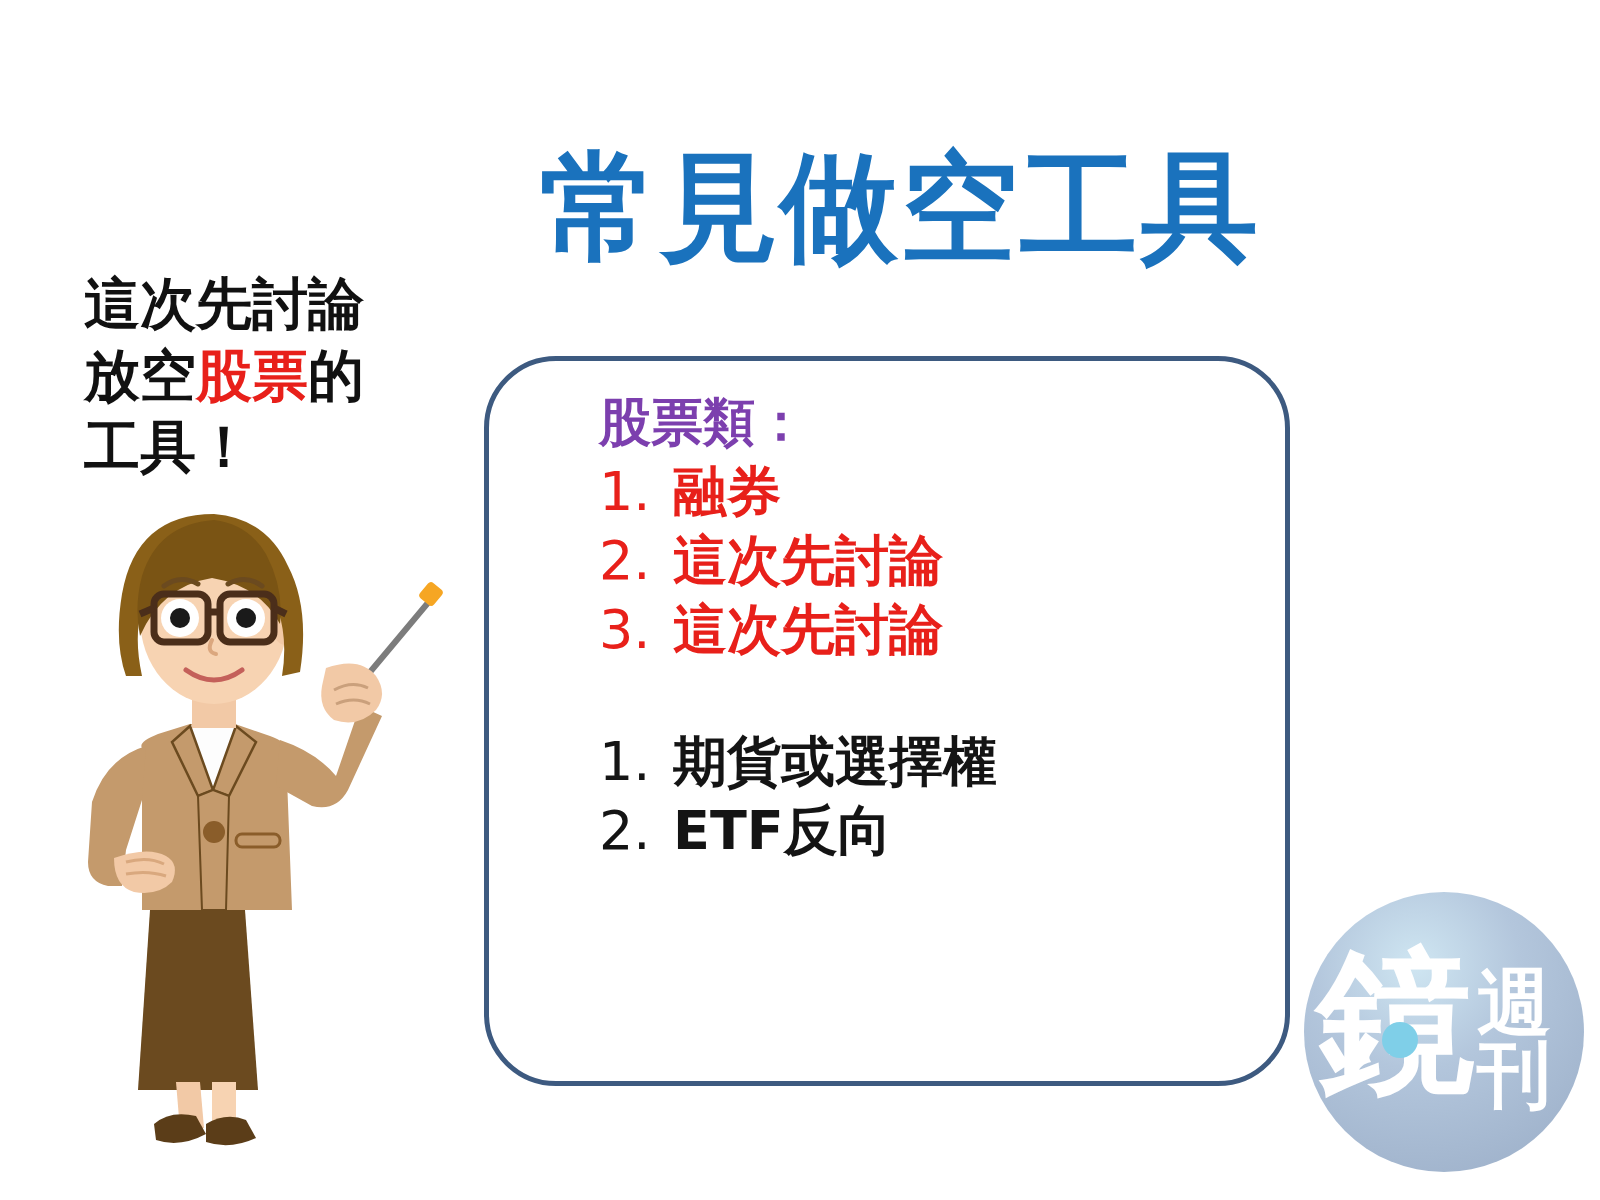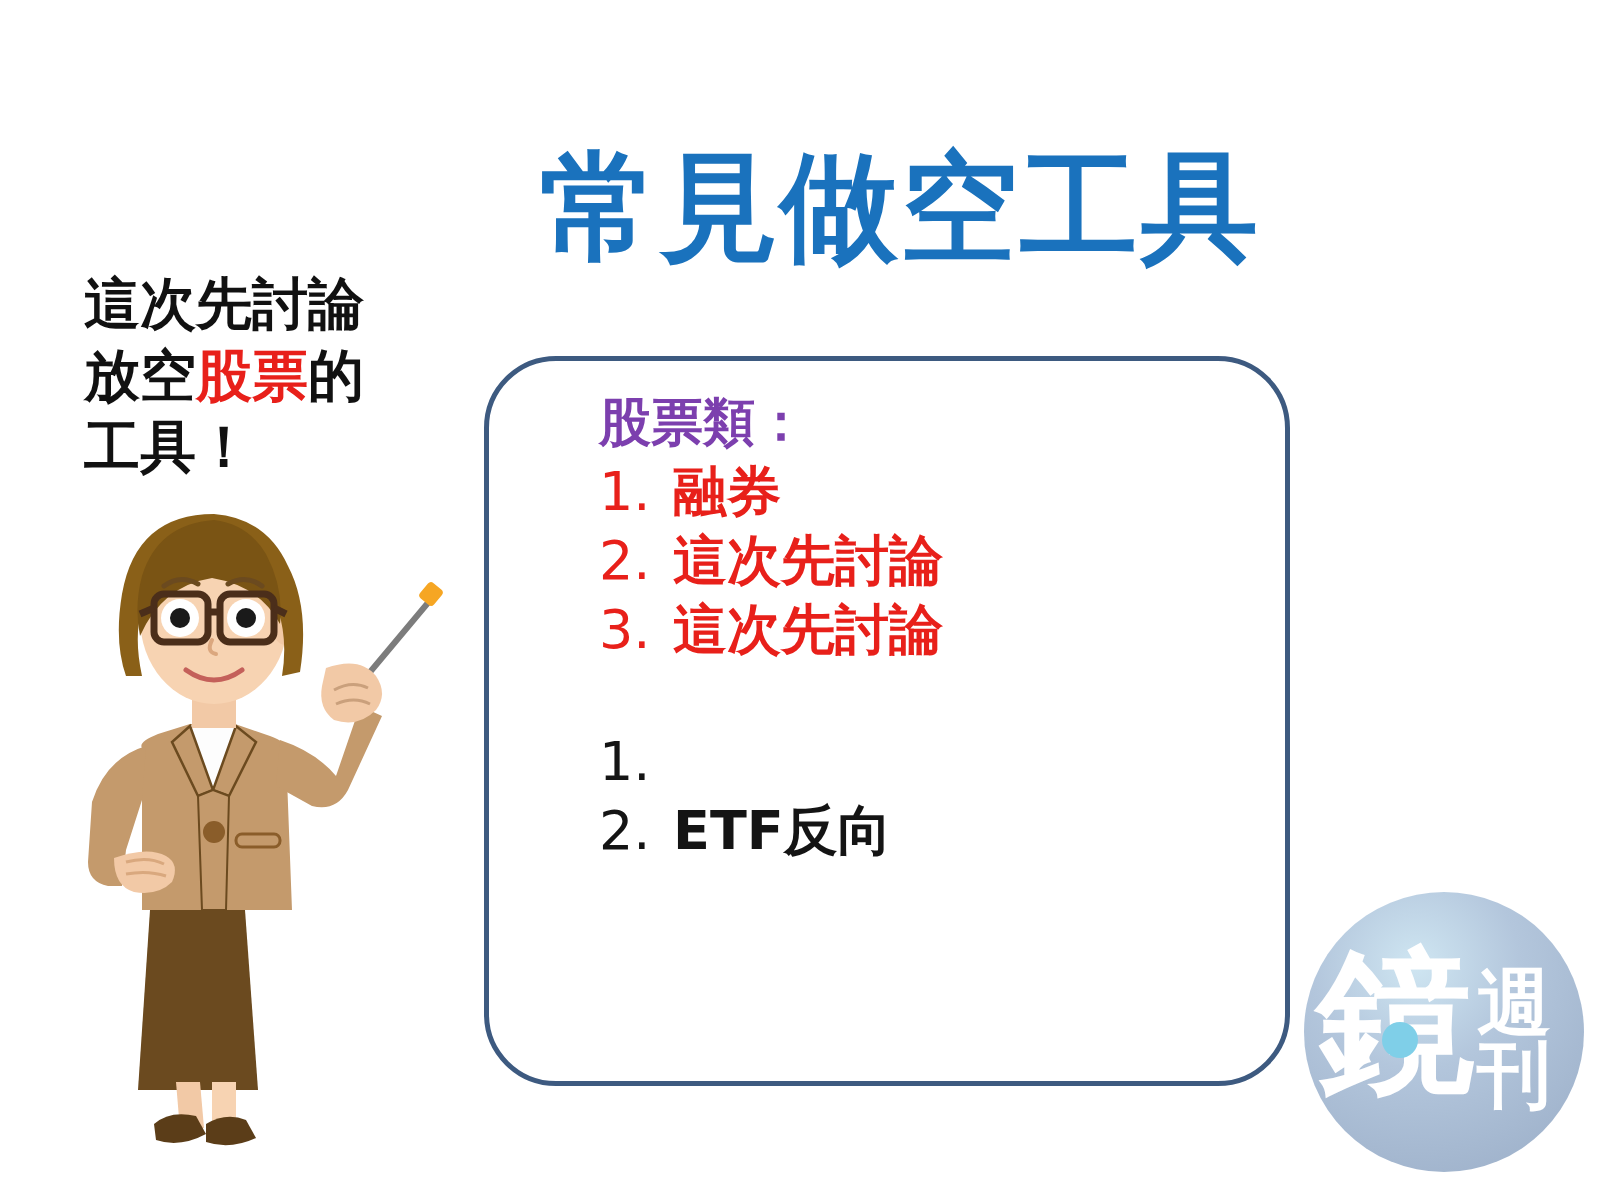--- a/index.html
+++ b/index.html
@@ -148,20 +148,21 @@
           </li>
         </ol>
       </div>
 
       <div class="group-gap"></div>
 
       <div class="index-group">
         <ol class="tool-list">
           <li>
             <span class="num">1.</span>
+            <span>期貨或選擇權</span>
           </li>
           <li>
             <span class="num">2.</span>
             <span>ETF反向</span>
           </li>
         </ol>
       </div>
 
     </div>
   </div>

